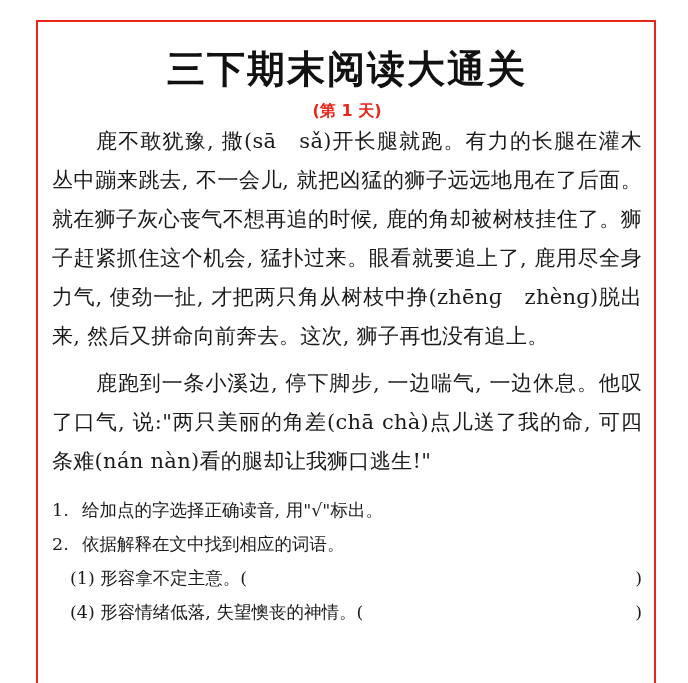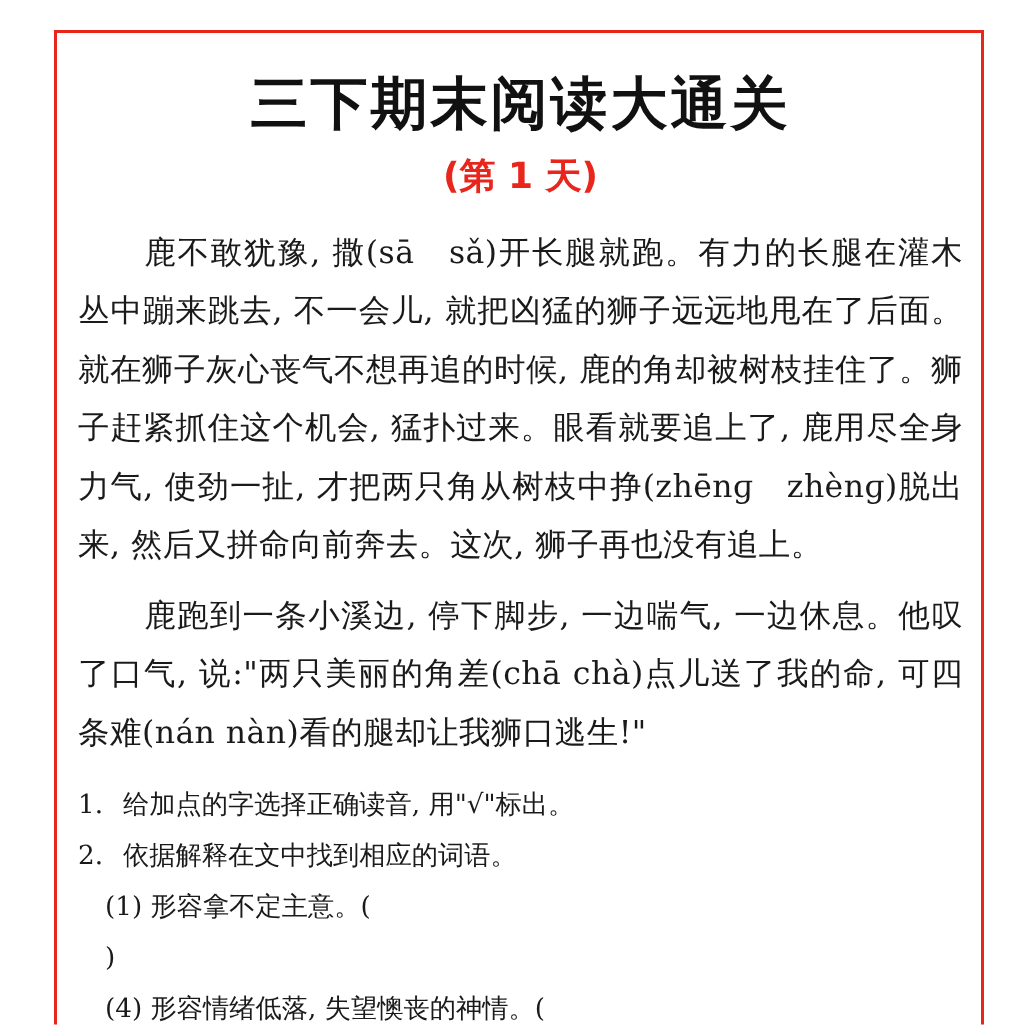--- a/index.html
+++ b/index.html
@@ -48,24 +48,23 @@
     letter-spacing: 2px;
     color: #111111;
     margin-top: 18px;
     margin-bottom: 4px;
     white-space: nowrap;
   }
   .doc-subtitle {
     text-align: center;
     font-family: "DejaVu Sans", "Liberation Sans", sans-serif;
     font-weight: bold;
-    font-size: 24px;
+    font-size: 16px;
     color: #e8261c;
     margin-top: 6px;
-    margin-bottom: 16px;
   }
   .passage {
     font-family: "DejaVu Serif", "Liberation Serif", serif;
     font-size: 21px;
     line-height: 39px;
     color: #1a1a1a;
     text-align: justify;
     letter-spacing: 0.3px;
   }
   .passage p {
@@ -86,21 +85,20 @@
   .q-num {
     width: 30px;
     flex: 0 0 30px;
     text-align: left;
   }
   .q-text {
     flex: 1 1 auto;
   }
   .q-sub {
     padding-left: 18px;
-    flex-direction: column;
   }
   .blank-space {
     display: inline-block;
     width: 70px;
   }
 </style>
 </head>
 <body>
 
 <div class="page">

